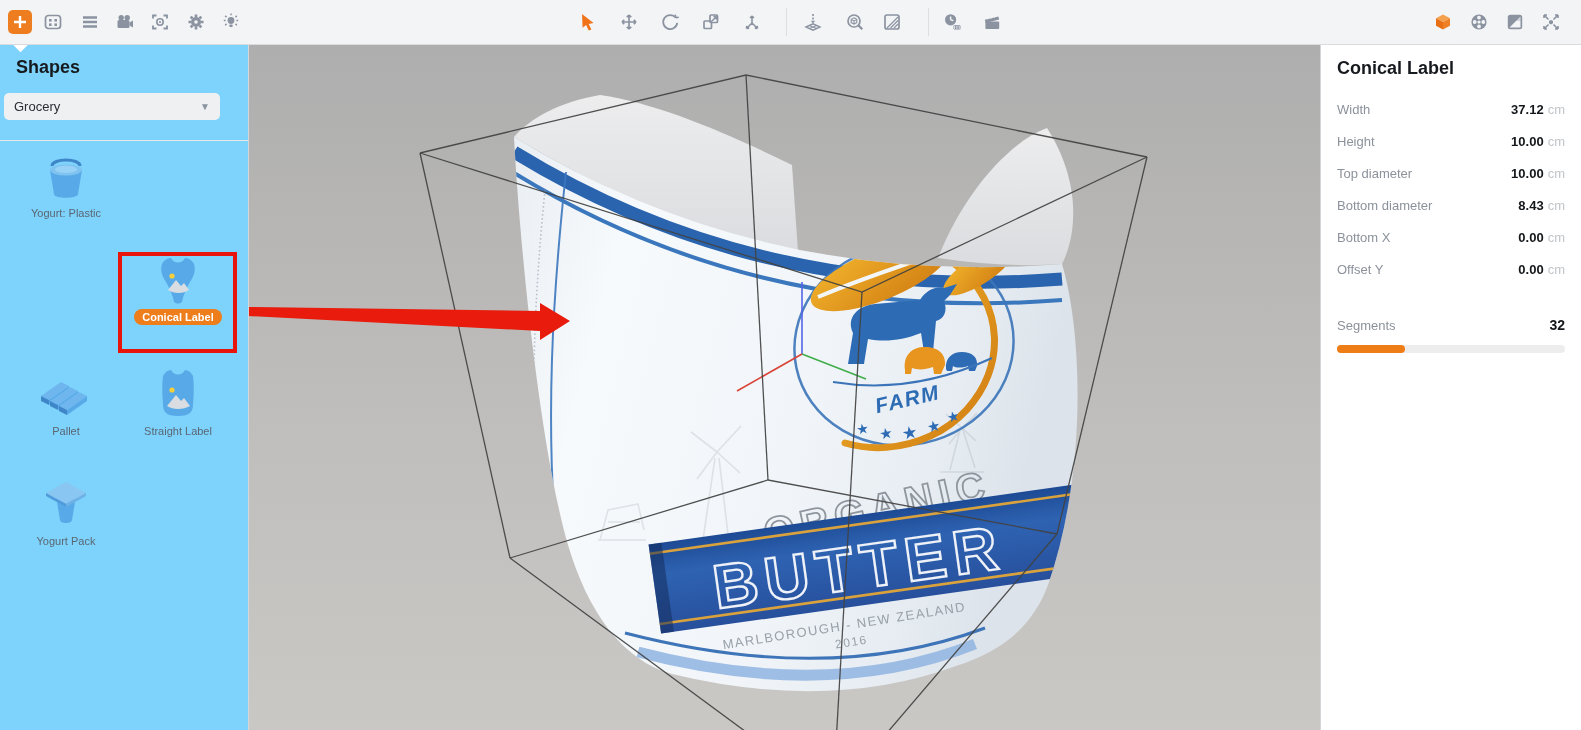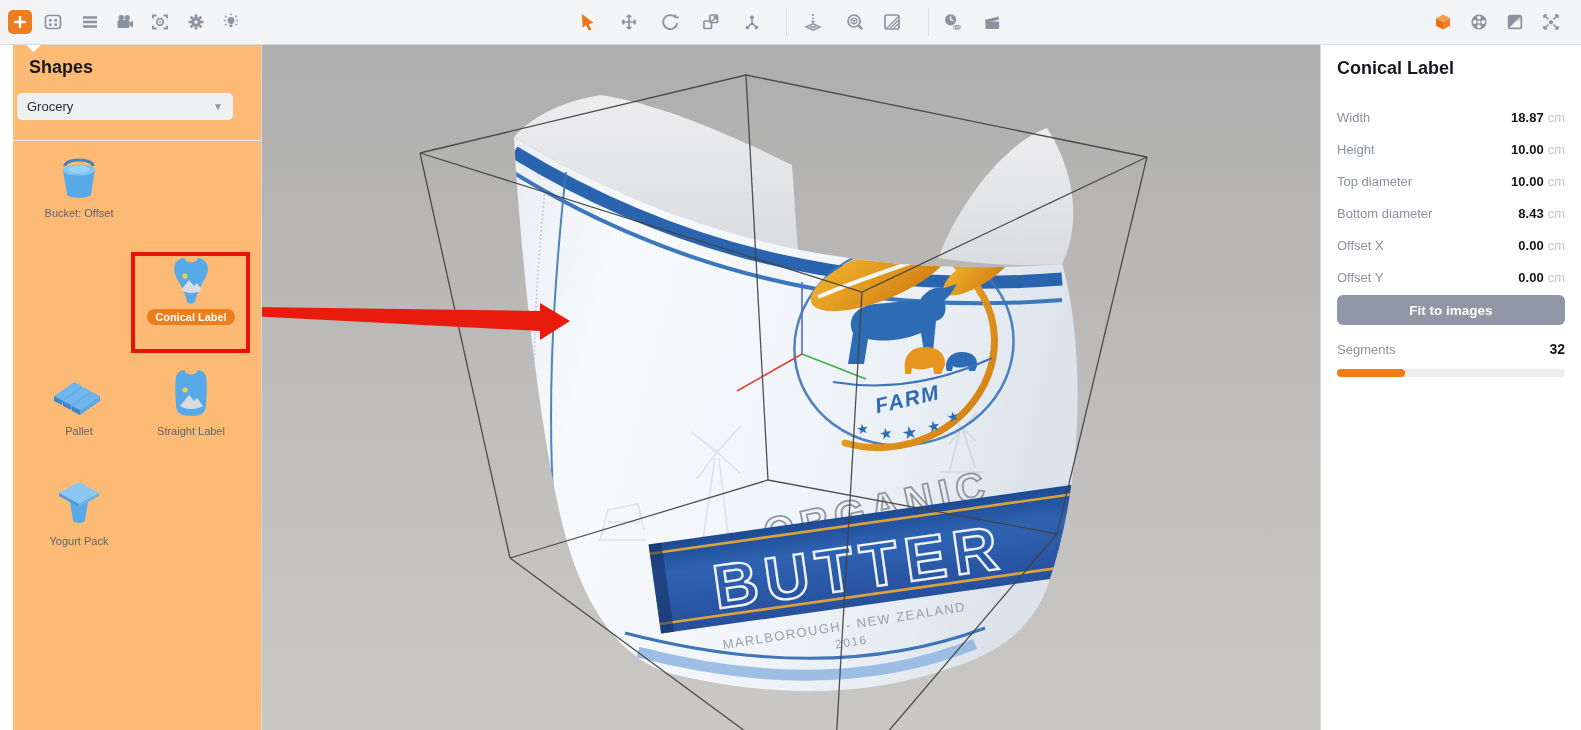--- a/index.html
+++ b/index.html
@@ -8,22 +8,22 @@
        -webkit-font-smoothing:antialiased;}
   
   .toolbar{position:absolute;top:0;left:0;width:1581px;height:44px;
            background:#f3f4f6;border-bottom:1px solid #d9dbde;z-index:30;}
   .tbtn{position:absolute;top:12px;width:20px;height:20px;}
   .tbtn svg{display:block;}
   .tsep{position:absolute;top:8px;width:1px;height:28px;background:#dcdee1;}
   .plusbtn{position:absolute;top:10px;left:8px;width:24px;height:24px;background:#ee7d1f;
            border-radius:5px;display:flex;align-items:center;justify-content:center;}
   
-  .sidebar{position:absolute;top:44px;left:0;width:248px;height:686px;background:#fdba74;
-           border-right:1px solid #d4d6d9;z-index:20;margin-left:13px;}
+  .sidebar{position:absolute;top:44px;left:0;width:248px;height:686px;background:#7dd3fc;
+           border-right:1px solid #d4d6d9;z-index:20;}
   .caret{position:absolute;top:-5px;width:10px;height:10px;background:#fff;
          transform:rotate(45deg);border-left:1px solid #d9dbde;border-top:1px solid #d9dbde;z-index:31;}
   .sb-title{position:absolute;top:13px;left:16px;font-size:18px;font-weight:bold;color:#16191d;}
   .dropdown{position:absolute;top:49px;left:4px;width:216px;height:27px;background:#eef0f2;
             border-radius:5px;display:flex;align-items:center;padding:0 10px;box-sizing:border-box;
             font-size:13px;color:#2a2e33;}
   .dropdown .chev{margin-left:auto;color:#8b93a1;font-size:10px;}
   .sb-divider{position:absolute;top:96px;left:0;width:248px;height:1px;background:#e6e7e9;}
   .shape-item{position:absolute;width:100px;text-align:center;}
   .shape-item svg{display:block;margin:0 auto;}
@@ -32,27 +32,27 @@
                    padding:2px 8px;font-weight:bold;}
   .redbox{position:absolute;left:118px;top:208px;width:111px;height:93px;
           border:4px solid #e8140c;z-index:5;}
   
   .viewport{position:absolute;top:44px;left:248px;width:1072px;height:686px;z-index:1;}
   .viewport svg{display:block;}
   
   .inspector{position:absolute;top:44px;right:0;width:261px;height:686px;background:#fff;
              border-left:1px solid #d4d6d9;z-index:20;box-sizing:border-box;padding:14px 16px;}
   .insp-title{font-size:18px;font-weight:bold;color:#16191d;margin-bottom:14px;}
-  .prop-row{display:flex;align-items:flex-end;height:32px;font-size:13px;}
+  .prop-row{display:flex;align-items:center;height:32px;font-size:13px;}
   .prop-label{color:#8c929b;}
   .prop-val{margin-left:auto;font-weight:bold;color:#14171a;}
   .prop-unit{color:#c0c5ca;margin-left:4px;font-weight:normal;}
   .fit-btn{margin-top:10px;width:100%;height:30px;background:#8e97a3;border:none;border-radius:6px;
            color:#fff;font-weight:bold;font-size:13.5px;font-family:inherit;cursor:pointer;}
-  .seg-row{display:flex;align-items:center;margin-top:16px;font-size:13px;gap:24px;}
+  .seg-row{display:flex;align-items:center;margin-top:32px;font-size:13px;gap:24px;}
   .seg-label{color:#8c929b;}
   .seg-val{margin-left:auto;font-weight:bold;color:#14171a;font-size:14px;text-align:center;}
   .slider{margin-top:12px;width:100%;height:8px;background:#ededee;border-radius:4px;position:relative;}
   .slider-fill{position:absolute;left:0;top:0;height:8px;width:30%;background:#ee7d15;border-radius:4px;}
 </style>
 </head>
 <body>
 
 <div class="toolbar">
 
@@ -223,21 +223,21 @@
   </div>
   <div class="sb-divider"></div>
 
   <div class="shape-item" style="left:16px;top:106px">
     <svg width="56" height="54">
       <path d="M14,16 C14,8 42,8 42,16" fill="none" stroke="#3f86c8" stroke-width="3"></path>
       <path d="M12,20 L16,44 C16,49 40,49 40,44 L44,20 Z" fill="#58a9e8"></path>
       <ellipse cx="28" cy="20" rx="16" ry="5.5" fill="#7fc3f0"></ellipse>
       <ellipse cx="28" cy="19.4" rx="11" ry="3.6" fill="#99d2f7"></ellipse>
     </svg>
-    <div class="shape-label">Bucket: Offset</div>
+    <div class="shape-label">Yogurt: Plastic</div>
   </div>
 
   <div class="shape-item" style="left:128px;top:212px">
     <svg width="56" height="50">
       <path d="M12,8 C14,4 18,2 21,2 C24,8 32,8 35,2 C38,2 42,4 44,8 C46,14 44,20 40,26 C36,33 33,40 32,46 C29,48 27,48 24,46 C23,40 20,33 16,26 C12,20 10,14 12,8 Z" fill="#58a9e8"></path>
       <circle cx="22" cy="20" r="2.6" fill="#f7cf3a"></circle>
       <path d="M18,34 L26,24 L31,30 L34,27 L39,34 C33,38 24,38 18,34 Z" fill="#d9dde2"></path>
     </svg>
     <div><span class="shape-label sel">Conical Label</span></div>
   </div>
@@ -395,50 +395,49 @@
   <path d="M247,307 L540,311 L540,303 L570,321 L540,340 L540,331 L247,316 Z" fill="#e81b0c"></path>
 </svg>
 </div>
 
 <div class="inspector">
   <div class="caret" style="left:118px"></div>
   <div class="insp-title">Conical Label</div>
 
   <div class="prop-row">
     <span class="prop-label">Width</span>
-    <span class="prop-val">18.87</span>
+    <span class="prop-val">37.12</span>
     <span class="prop-unit">cm</span>
   </div>
   <div class="prop-row">
     <span class="prop-label">Height</span>
     <span class="prop-val">10.00</span>
     <span class="prop-unit">cm</span>
   </div>
   <div class="prop-row">
     <span class="prop-label">Top diameter</span>
     <span class="prop-val">10.00</span>
     <span class="prop-unit">cm</span>
   </div>
   <div class="prop-row">
     <span class="prop-label">Bottom diameter</span>
     <span class="prop-val">8.43</span>
     <span class="prop-unit">cm</span>
   </div>
   <div class="prop-row">
-    <span class="prop-label">Offset X</span>
+    <span class="prop-label">Bottom X</span>
     <span class="prop-val">0.00</span>
     <span class="prop-unit">cm</span>
   </div>
   <div class="prop-row">
     <span class="prop-label">Offset Y</span>
     <span class="prop-val">0.00</span>
     <span class="prop-unit">cm</span>
   </div>
 
-  <button class="fit-btn">Fit to images</button>
 
   <div class="seg-row">
     <span class="seg-label">Segments</span>
     <span class="seg-val">32</span>
   </div>
   <div class="slider">
     <div class="slider-fill" style="width: 30%;"></div>
   </div>
 </div>
 

